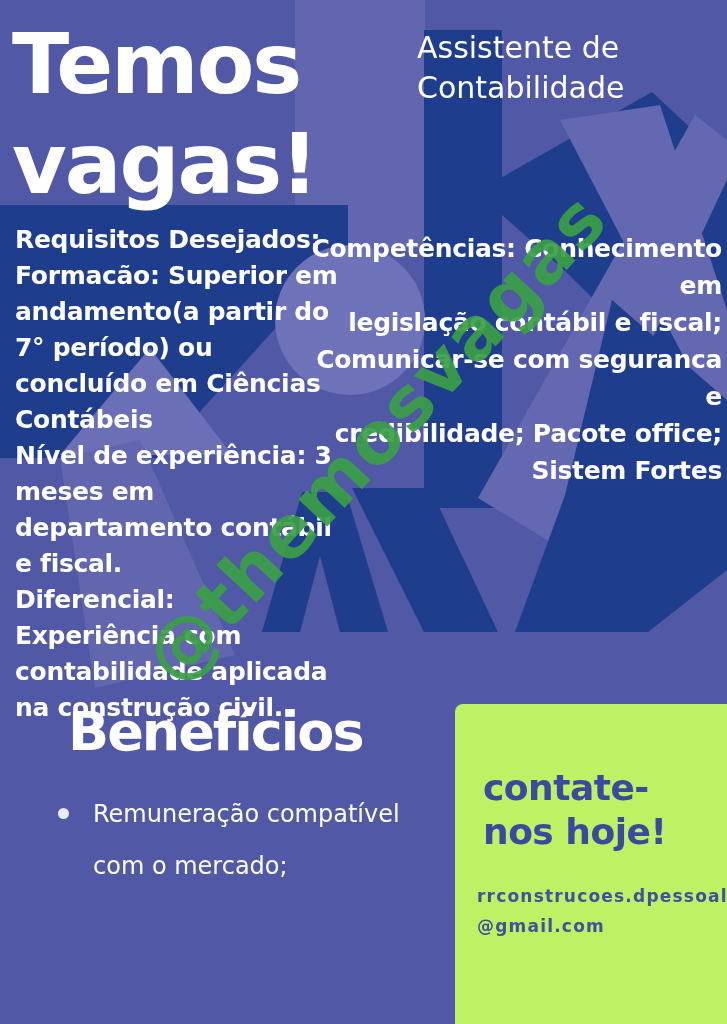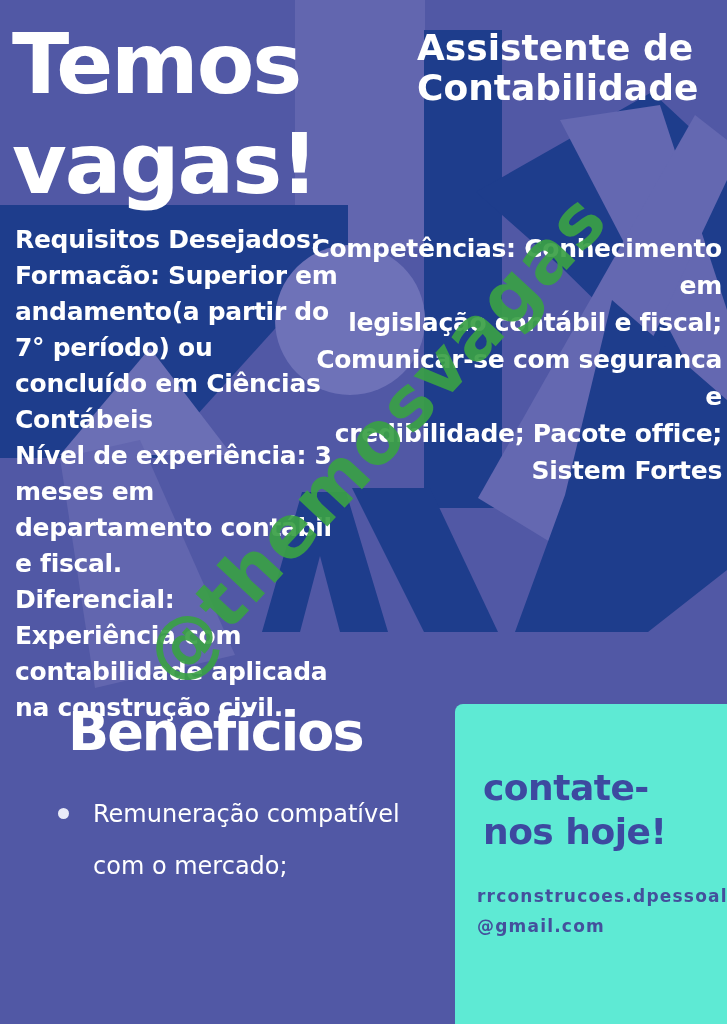--- a/index.html
+++ b/index.html
@@ -12,21 +12,21 @@
   }
   #bg-svg{position:absolute;inset:0;}
   .txt{position:absolute;white-space:pre-line;color:#ffffff;}
   .headline{
     left:12px;top:14px;
     font-size:84px;line-height:100px;font-weight:800;
     letter-spacing:-2px;
   }
   .job-title{
     left:417px;top:28px;
-    font-size:36px;line-height:40px;font-weight:700;
+    font-size:30px;line-height:40px;font-weight:400;
   }
   .requirements{
     left:15px;top:222px;width:335px;
     font-size:25px;line-height:36px;font-weight:700;
     letter-spacing:-0.3px;
   }
   .competencies{
     left:300px;top:230px;width:422px;
     text-align:right;
     font-size:25px;line-height:37px;font-weight:700;
@@ -50,21 +50,21 @@
   }
   .watermark{
     position:absolute;left:128px;top:642px;
     transform:rotate(-47deg);transform-origin:0 0;
     font-size:72px;font-weight:700;letter-spacing:2px;
     color:#3aa046;opacity:0.92;white-space:nowrap;
   }
   .contact-card{
     position:absolute;left:455px;top:704px;
     width:272px;height:320px;
-    background:#5eead4;border-radius:8px 0 0 0;
+    background:#bef264;border-radius:8px 0 0 0;
   }
   .contact-heading{
     position:absolute;left:28px;top:62px;
     color:#3d49a0;font-size:36px;line-height:44px;font-weight:800;
     letter-spacing:-0.5px;white-space:pre-line;
   }
   .contact-email{
     position:absolute;left:22px;
     color:#44509c;font-size:17px;font-weight:700;letter-spacing:1.2px;
   }

